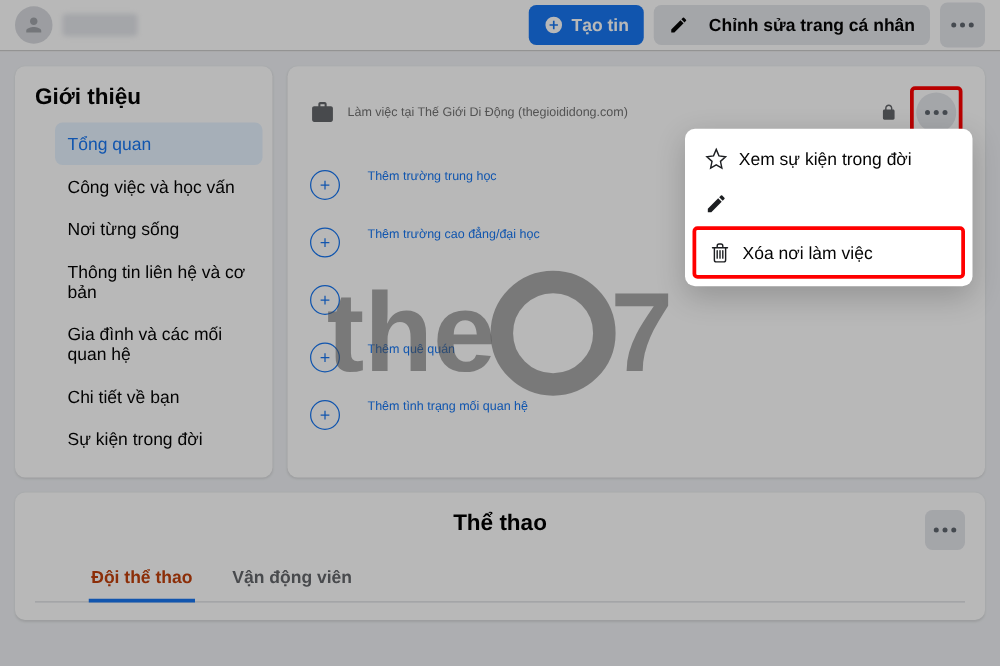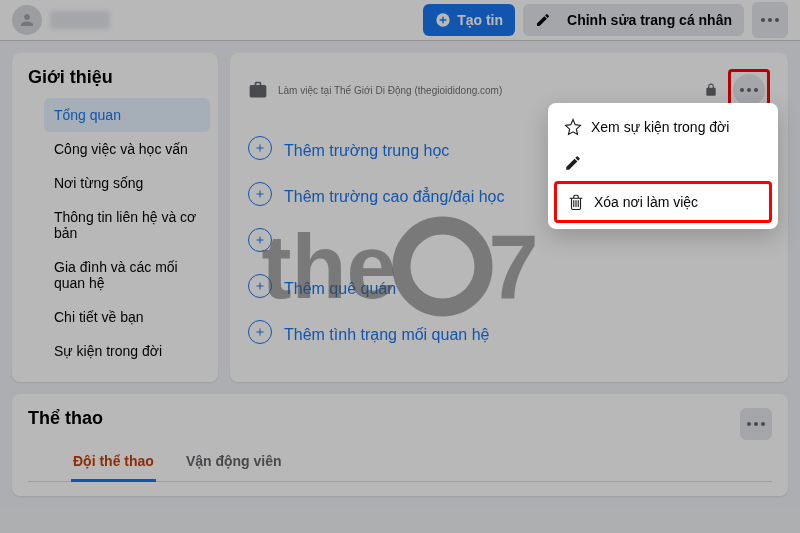--- a/index.html
+++ b/index.html
@@ -54,43 +54,43 @@
   .work-row .briefcase { width: 20px; height: 20px; flex-shrink: 0; }
   .work-row .text { flex: 1; font-size: 10px; color: #737373; }
   .work-row .lock { width: 14px; height: 14px; fill: #65676b; }
   .more-btn {
     width: 32px; height: 32px; border-radius: 50%; background: #e4e6eb; border: none;
     display: flex; align-items: center; justify-content: center; cursor: pointer;
   }
   .red-box { border: 3px solid #ff0000; border-radius: 4px; padding: 2px; }
   
   .add-row {
-    display: flex; align-items: flex-end; gap: 12px; padding: 11px 0;
-    color: #1877f2; font-size: 16px; cursor: pointer;
+    display: flex; align-items: flex-start; gap: 22px; padding: 11px 0;
+    color: #1877f2; font-size: 10px; cursor: pointer;
   }
   .add-row .circle-plus {
     width: 24px; height: 24px; border: 1.5px solid #1877f2; border-radius: 50%;
     display: flex; align-items: center; justify-content: center; flex-shrink: 0;
   }
   .add-row .circle-plus svg { width: 12px; height: 12px; fill: #1877f2; }
   
   .dropdown {
     position: absolute; right: 10px; top: 50px; background: #fff;
     border-radius: 8px; box-shadow: 0 8px 24px rgba(0,0,0,0.2); padding: 6px; width: 230px;
     z-index: 10;
   }
   .dd-item {
     display: flex; align-items: center; gap: 9px; padding: 9px 10px; font-size: 14px;
     color: #050505; border-radius: 6px; cursor: pointer;
   }
   .dd-item svg { width: 18px; height: 18px; fill: #1c1e21; flex-shrink: 0; }
   .dd-item.red-frame { border: 3px solid #ff0000; border-radius: 4px; }
   
   .sports-card { margin: 0 12px 12px; padding: 14px 16px; position: relative; }
-  .sports-card h3 { font-size: 18px; font-weight: 700; margin-bottom: 14px; }
+  .sports-card h3 { font-size: 18px; font-weight: 700; margin-bottom: 14px; text-align: center; }
   .tabs { display: flex; gap: 28px; border-bottom: 1px solid #dadde1; }
   .tab { padding: 10px 2px 12px; font-size: 14px; font-weight: 600; color: #65676b; cursor: pointer; position: relative; }
   .tab.active { color: #c2410c; margin-left: 43px; }
   .tab.active::after { content: ''; position: absolute; left: 0; right: 0; bottom: -1px; height: 3px; background: #1877f2; }
   .sports-more { position: absolute; right: 16px; top: 14px; width: 32px; height: 32px; border-radius: 6px; background: #e4e6eb; border: none; display: flex; align-items: center; justify-content: center; cursor: pointer; }
   
   .dim { position: absolute; inset: 0; background: rgba(0,0,0,0.28); pointer-events: none; }
   .watermark {
     position: absolute; top: 50%; left: 50%; transform: translate(-50%, -50%);
     font-size: 90px; font-weight: 700; color: rgba(70,70,70,0.55);

